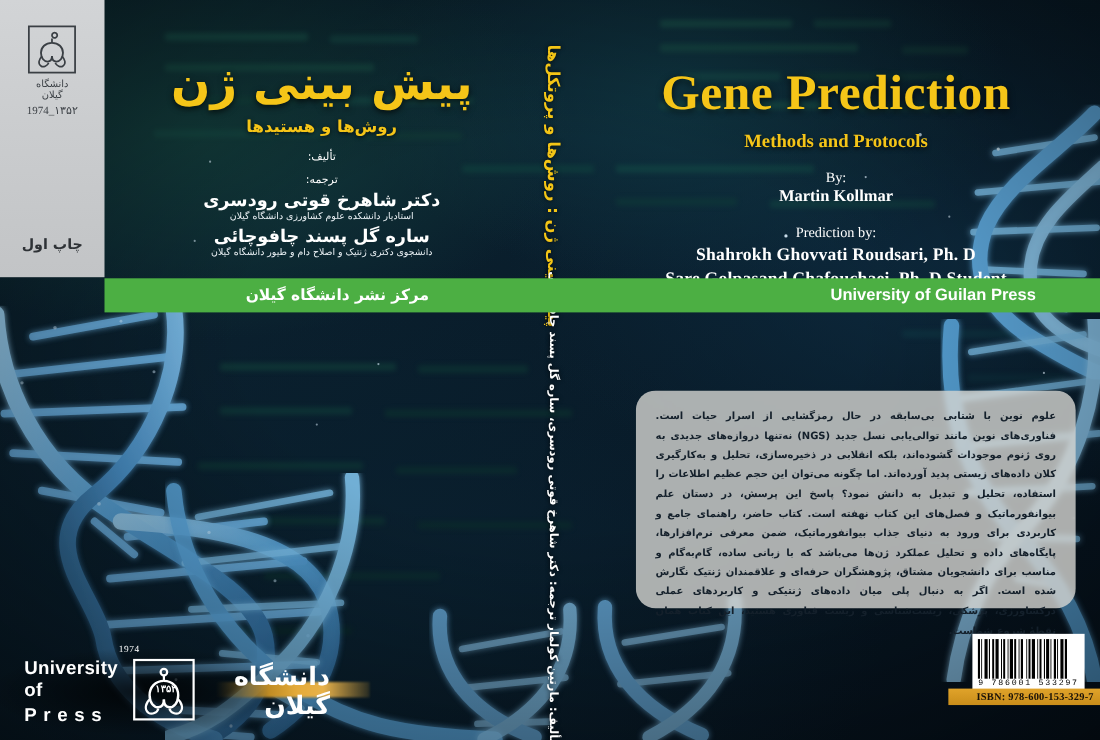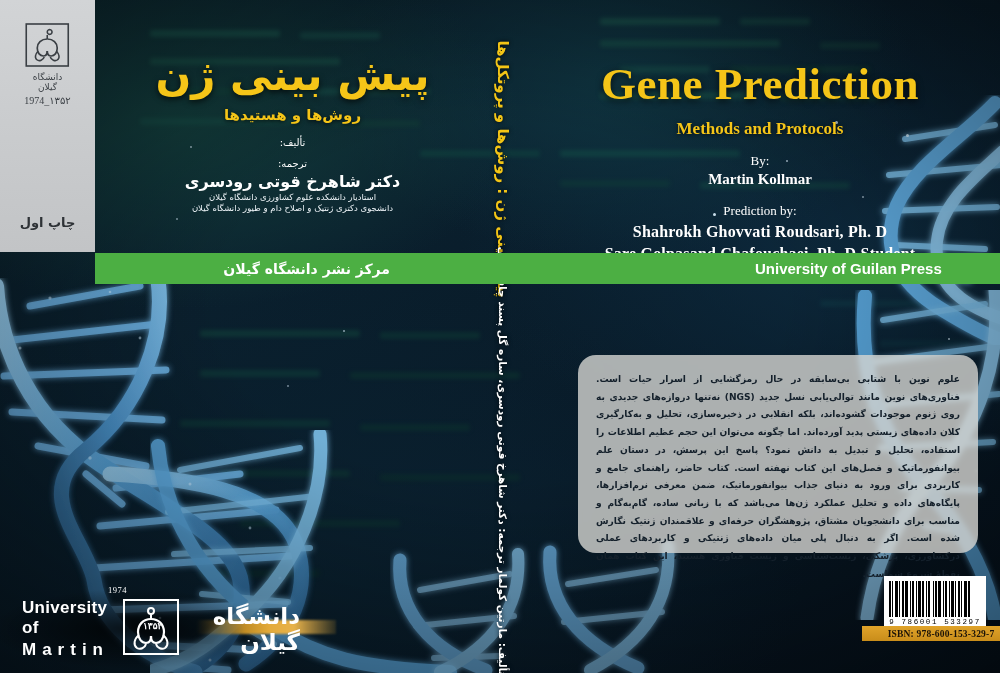--- a/index.html
+++ b/index.html
@@ -399,20 +399,21 @@
     <div class="spine-text spine-authors-v">تألیف: مارتین کولمار    ترجمه: دکتر شاهرخ قوتی رودسری، ساره گل پسند چافوچائی</div>
   </div>
 
   <div class="fa-block">
     <div class="fa-title">پیش بینی ژن</div>
     <div class="fa-sub">روش‌ها و هستید‌ها</div>
     <div class="fa-label">تألیف:</div>
     <div class="fa-label2">ترجمه:</div>
     <div class="fa-name-lg">دکتر شاهرخ قوتی رودسری</div>
     <div class="fa-aff">استادیار دانشکده علوم کشاورزی دانشگاه گیلان</div>
+    <div class="fa-name-lg">ساره گل پسند چافوچائی</div>
     <div class="fa-aff">دانشجوی دکتری ژنتیک و اصلاح دام و طیور دانشگاه گیلان</div>
   </div>
 
   <div class="en-block">
     <div class="en-title">Gene Prediction</div>
     <div class="en-sub">Methods and Protocols</div>
     <div class="en-by">By:</div>
     <div class="en-author">Martin Kollmar</div>
     <div class="en-tby">Prediction by:</div>
     <div class="en-tr">Shahrokh Ghovvati Roudsari, Ph. D</div>
@@ -487,21 +488,21 @@
   <div class="isbn-band">
     <span>ISBN: 978-600-153-329-7</span>
   </div>
 
   <div class="gold-streak"></div>
   <div class="uni-lockup">
     <div class="uni-glow"></div>
     <div class="uni-en">
       <div class="yr">1974</div>
       <div class="l1">University of</div>
-      <div class="l2">Martin</div>
+      <div class="l2">Press</div>
     </div>
     <div class="uni-mark">
       <svg width="60" height="60" viewBox="0 0 60 60">
         <rect x="3" y="3" width="54" height="54" fill="none" stroke="#ffffff" stroke-width="2"></rect>
         <circle cx="30" cy="14" r="3" fill="none" stroke="#ffffff" stroke-width="2"></circle>
         <path d="M30 17 v5" stroke="#ffffff" stroke-width="2" fill="none"></path>
         <path d="M30 22 C 22 22 17 28 17 35 C 17 42 21 46 25 46 C 29 46 30 43 30 39" fill="none" stroke="#ffffff" stroke-width="2.2"></path>
         <path d="M30 22 C 38 22 43 28 43 35 C 43 42 39 46 35 46 C 31 46 30 43 30 39" fill="none" stroke="#ffffff" stroke-width="2.2"></path>
         <path d="M18 38 C 13 42 12 48 16 51 C 19 53 24 51 25 47" fill="none" stroke="#ffffff" stroke-width="2"></path>
         <path d="M42 38 C 47 42 48 48 44 51 C 41 53 36 51 35 47" fill="none" stroke="#ffffff" stroke-width="2"></path>

